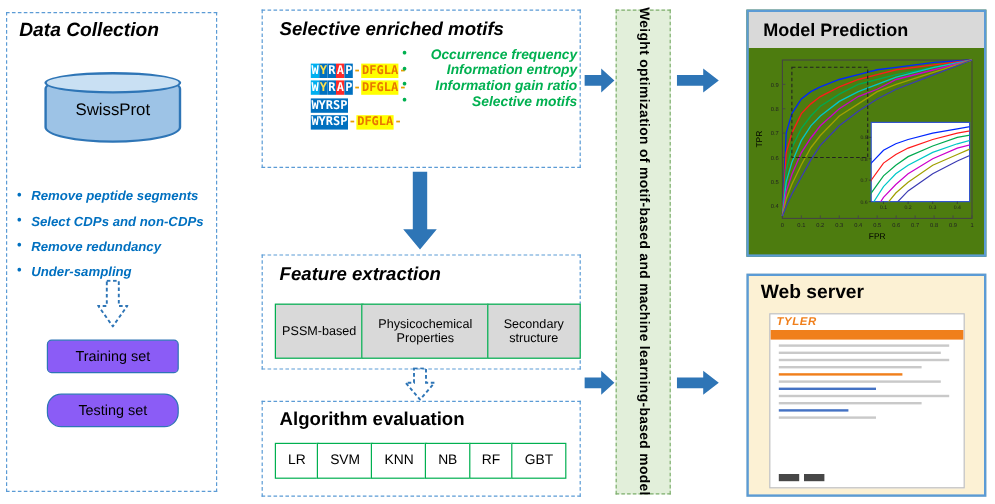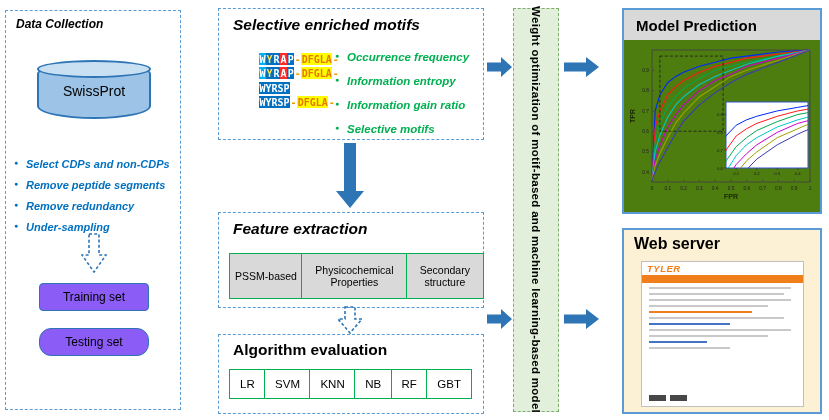--- a/index.html
+++ b/index.html
@@ -4,40 +4,40 @@
 <style>
   html,body{margin:0;padding:0;background:#fff;}
   .canvas{position:relative;width:829px;height:420px;background:#fff;overflow:hidden;
           font-family:"Liberation Sans",sans-serif;color:#000;}
 
   
   .panel-dashed{position:absolute;border:1.6px dashed #5B9BD5;background:#fff;box-sizing:border-box;}
   .panel-title{font:italic bold 15px "Liberation Sans",sans-serif;}
 
   
-  .dc-title{position:absolute;left:10px;top:6px;font-size:12px;}
+  .dc-title{position:absolute;left:10px;top:6px;font-size:16px;}
   .cylinder{position:absolute;left:31px;top:50px;width:114px;height:58px;}
   .cyl-body{position:absolute;inset:0;background:#9DC3E6;border:2px solid #2E75B6;
             border-radius:57px/13px;box-sizing:border-box;}
   .cyl-top{position:absolute;left:0;top:-1px;width:114px;height:18px;background:#C9E0F3;
            border:2px solid #2E75B6;border-radius:50%;box-sizing:border-box;}
   .cyl-label{position:absolute;left:0;top:22px;width:100%;text-align:center;font-size:14px;}
   .dc-bullets{position:absolute;left:8px;top:138px;width:164px;}
   .dc-bullet{position:relative;padding-left:12px;margin:9px 0;font:italic bold 11px "Liberation Sans",sans-serif;color:#0070C0;}
   .dc-bullet::before{content:"●";position:absolute;left:0;top:1px;font-size:7px;color:#0070C0;}
   .set-box{position:absolute;left:33px;width:110px;height:28px;background:#8b5cf6;
            border:1.5px solid #2E75B6;border-radius:4px;display:flex;align-items:center;
            justify-content:center;font-size:12px;box-sizing:border-box;}
 
   
   .motif-rows{position:absolute;left:16px;top:44px;}
   .motif-row{margin-bottom:3.5px;font:bold 10px "DejaVu Sans Mono",monospace;letter-spacing:0;padding-left:24px;}
   .motif-row span{padding:0.5px 0.5px;}
   .green-bullets{position:absolute;left:116px;top:30px;width:146px;}
-  .green-bullet{position:relative;padding-left:12px;margin:12px 0;font:italic bold 11.5px "Liberation Sans",sans-serif;color:#00B050;}
+  .green-bullet{position:relative;padding-left:12px;margin:1px 0;font:italic bold 11.5px "Liberation Sans",sans-serif;color:#00B050;text-align:right;}
   .green-bullet::before{content:"●";position:absolute;left:0;top:1px;font-size:7px;color:#00B050;}
 
   
   .feature-cells{position:absolute;left:10px;top:40px;display:flex;}
   .feature-cell{border:1.6px solid #00B050;background:#D9D9D9;height:46px;display:flex;
                 align-items:center;justify-content:center;text-align:center;font-size:10.5px;
                 line-height:1.15;box-sizing:border-box;padding:1px 2px;}
   .feature-cell+.feature-cell{margin-left:-1.6px;}
   .feature-cell:nth-child(1){width:74px;}
   .feature-cell:nth-child(2){width:106px;}
@@ -86,22 +86,22 @@
   <div class="panel-dashed" style="left:5px;top:10px;width:176px;height:400px;">
     <div class="panel-title dc-title">Data Collection</div>
 
     <div class="cylinder">
       <div class="cyl-body"></div>
       <div class="cyl-top"></div>
       <div class="cyl-label">SwissProt</div>
     </div>
 
     <div class="dc-bullets">
+        <div class="dc-bullet">Remove peptide segments</div>
         <div class="dc-bullet">Select CDPs and non-CDPs</div>
-        <div class="dc-bullet">Remove peptide segments</div>
         <div class="dc-bullet">Remove redundancy</div>
         <div class="dc-bullet">Under-sampling</div>
       </div>
 
     <svg class="arrow-abs" style="left:75px;top:222px;" width="26" height="40" viewBox="0 0 26 40">
       <path d="M8,1 L18,1 L18,22 L25,22 L13,39 L1,22 L8,22 Z" fill="none" stroke="#2E75B6" stroke-width="1.6" stroke-dasharray="3 2.2"></path>
     </svg>
 
     <div class="set-box" style="top:272px;">
       <span>Training set</span>

